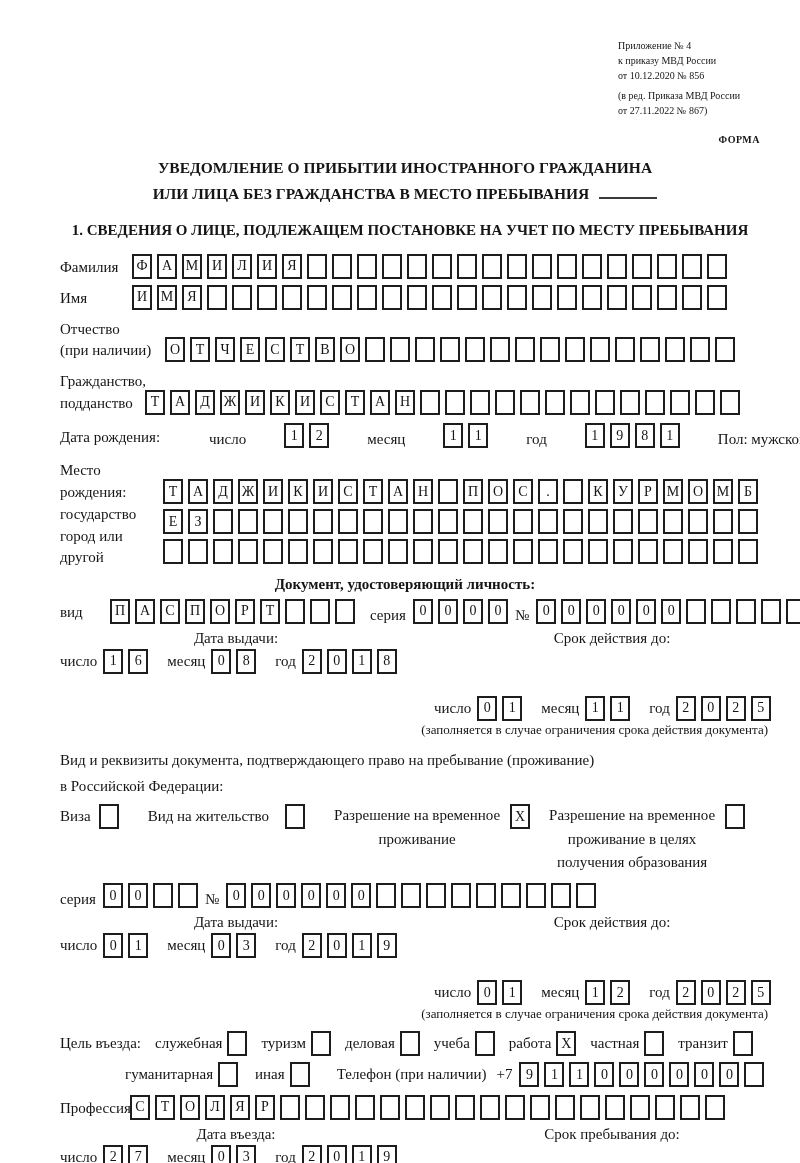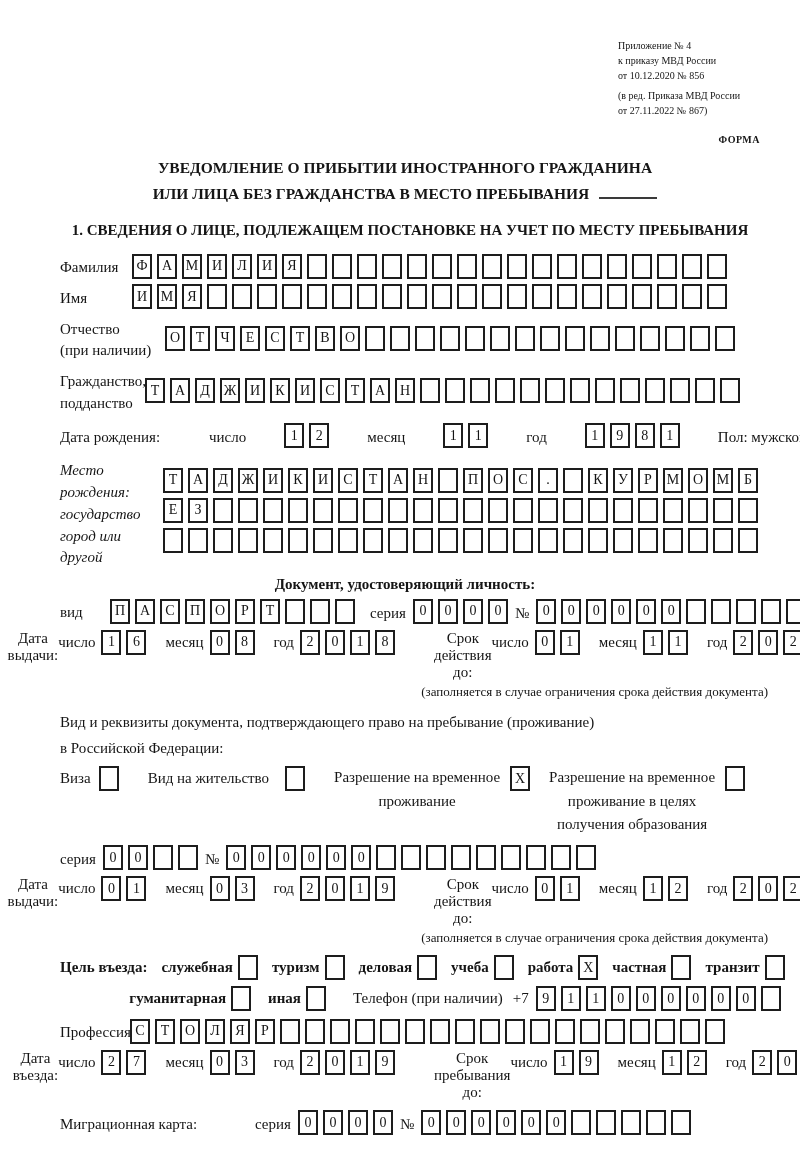--- a/index.html
+++ b/index.html
@@ -13,54 +13,54 @@
   .appendix{margin-left:558px;font-size:10px;line-height:1.5;}
   .appendix .gap{margin-top:5px;}
   .forma{margin-top:16px;margin-right:30px;text-align:right;font-weight:bold;font-size:10px;letter-spacing:.5px;}
 
   
   .title{margin-top:10px;margin-right:40px;text-align:center;font-weight:bold;font-size:15.5px;line-height:1.65;}
   .title-underline{display:inline-block;width:58px;border-bottom:2.5px solid #3a3a3a;height:14px;margin-left:10px;}
   .sec-heading{margin-top:16px;margin-right:30px;text-align:center;font-weight:bold;font-size:15px;}
 
   
-  .row{display:flex;align-items:center;margin-top:5px;}
+  .row{display:flex;align-items:flex-end;margin-top:5px;}
   .lbl{flex:none;padding-top:4px;line-height:1.45;}
-  .w72{width:72px;} .w105{width:105px;} .w85{width:85px;} .w50{width:50px;} .w70{width:70px;} .w103{width:103px;font-style:italic;} .w195{width:195px;}
+  .w72{width:72px;} .w105{width:105px;} .w85{width:85px;} .w50{width:50px;} .w70{width:70px;} .w103{width:103px;} .w195{width:195px;}
   .cells{display:flex;flex:none;}
   .cell{
     flex:none;width:20px;height:25px;box-sizing:border-box;border:2px solid #1d1d1d;margin-right:5px;
     display:flex;align-items:center;justify-content:center;font-size:14px;background:#fff;
   }
   .cellrows .cells{margin-bottom:5px;}
   .word{flex:none;padding-top:4px;margin:0 7px 0 2px;}
   .word.first{margin-left:0;}
 
   
   .dates{display:flex;margin-top:6px;}
-  .date-col{display:flex;flex-direction:row;justify-content:flex-end;}
+  .date-col{display:flex;flex-direction:column;}
   .date-col.left{width:352px;}
-  .date-col.right{flex:1;padding-left:22px;}
+  .date-col.right{flex:1;padding-left:22px;gap:47px;}
   .date-head{text-align:center;font-size:15px;margin-bottom:2px;}
   .date-fields{display:flex;align-items:flex-start;}
   .date-fields .word{margin-right:6px;}
   .date-fields .grp{margin-right:12px;display:flex;}
   .note-right{margin-right:22px;text-align:right;font-size:13px;margin-top:1px;}
 
   
   .res-intro{margin-top:9px;line-height:1.75;font-size:15px;}
   .res-row{display:flex;align-items:flex-start;margin-top:5px;}
   .opt{display:flex;align-items:flex-start;}
   .opt .opt-lbl{padding-top:4px;margin-right:8px;}
   .opt-lines{text-align:center;line-height:1.55;margin-right:10px;}
   .mr14{margin-right:14px;} .mr24{margin-right:24px;}
 
   
   .purpose-row{display:flex;align-items:flex-start;margin-top:9px;flex-wrap:nowrap;}
-  .purpose-row .opt-lbl{padding-top:4px;margin:0 5px 0 9px;font-weight:bold;}
+  .purpose-row .opt-lbl{padding-top:4px;margin:0 5px 0 9px;}
   .purpose-row .opt-lbl.first{margin-left:0;}
   .indent65{margin-left:65px;}
   .phone-lbl{padding-top:4px;margin:0 10px 0 22px;}
   .phone-prefix{padding-top:4px;margin-right:7px;}
 
   .doc-heading{margin-top:7px;text-align:center;font-weight:bold;font-size:15px;margin-right:40px;}
 </style>
 </head>
 <body>
 
@@ -552,21 +552,21 @@
     <span class="opt-lbl">частная</span>
     <div class="cells">
         <span class="cell"></span>
       </div>
     <span class="opt-lbl">транзит</span>
     <div class="cells">
         <span class="cell"></span>
       </div>
   </div>
 
-  <div class="purpose-row indent65" style="margin-top:6px;justify-content:center;">
+  <div class="purpose-row indent65" style="margin-top:6px;">
     <span class="opt-lbl first">гуманитарная</span>
     <div class="cells">
         <span class="cell"></span>
       </div>
     <span class="opt-lbl" style="margin-left:12px;">иная</span>
     <div class="cells">
         <span class="cell"></span>
       </div>
     <span class="phone-lbl">Телефон (при наличии)</span>
     <span class="phone-prefix">+7</span>

